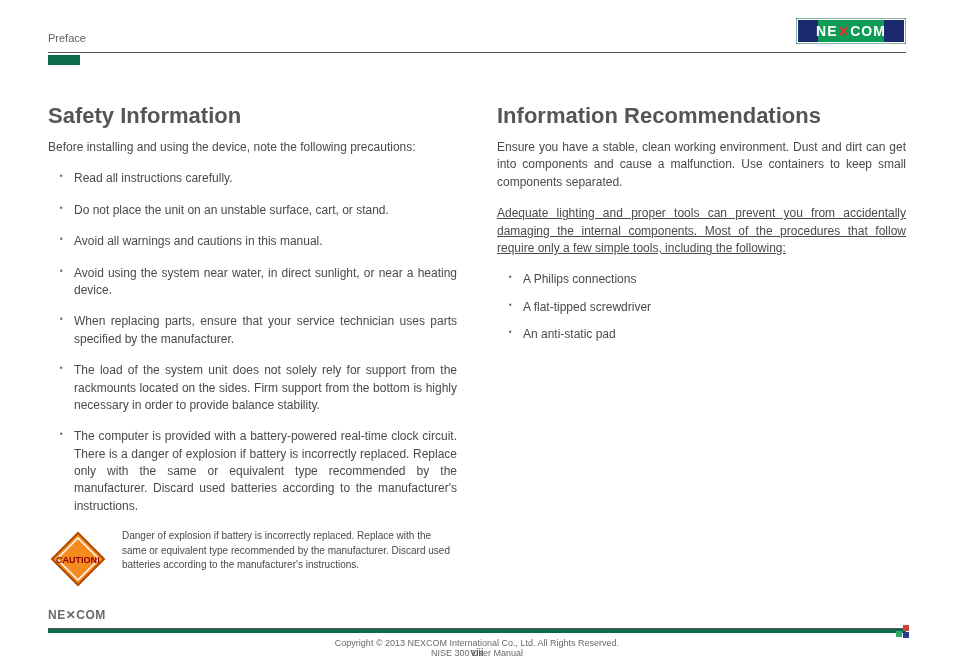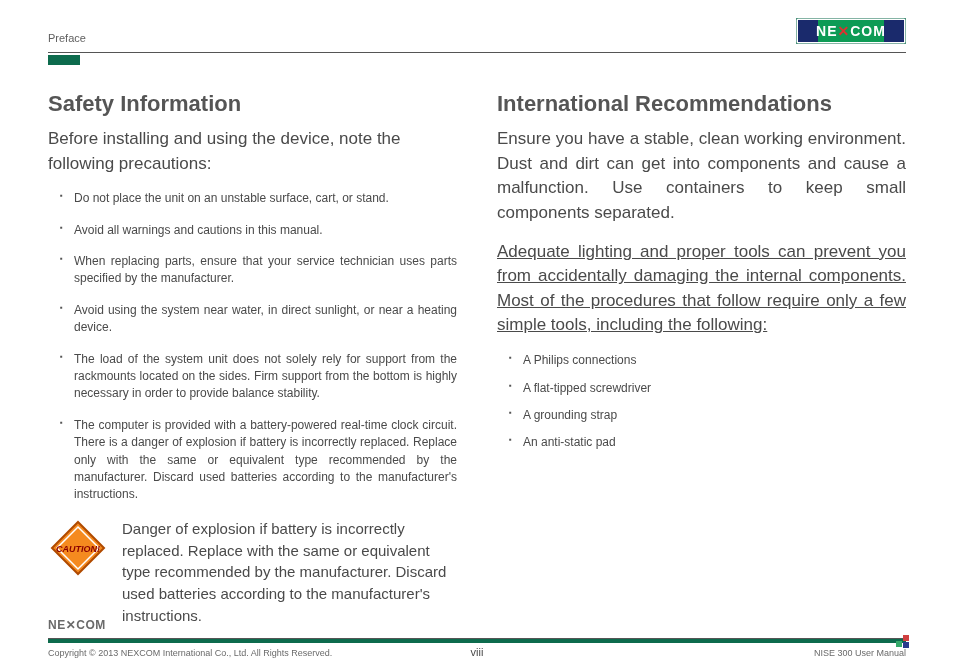--- a/index.html
+++ b/index.html
@@ -3,37 +3,37 @@
 <meta charset="utf-8">
 <style>
   * { box-sizing: border-box; margin: 0; padding: 0; }
   html, body { width: 954px; height: 672px; font-family: "Segoe UI", "Myriad Pro", Arial, sans-serif; color: #4a4a4a; background: #fff; }
   .page { position: relative; width: 954px; height: 672px; padding: 18px 48px 0 48px; }
   .header { display: flex; justify-content: space-between; align-items: flex-end; height: 30px; }
   .header-left { font-size: 11px; color: #5f5f5f; padding-bottom: 4px; }
   .logo-top, .logo-bottom { display: inline-block; }
   .hr-top { border: none; border-top: 1px solid #555; margin-top: 4px; }
   .accent-bar { width: 32px; height: 10px; background: #0d6b4d; margin-top: 2px; }
-  .content { display: flex; gap: 40px; margin-top: 26px; }
+  .content { display: flex; gap: 40px; margin-top: 38px; }
   .col { width: 50%; }
   h1 { font-size: 22px; font-weight: 600; color: #555; margin-bottom: 10px; }
-  .intro { font-size: 17px; color: #4a4a4a; line-height: 1.45; }
+  .intro { font-size: 12px; color: #4a4a4a; line-height: 1.45; }
   .justify { text-align: justify; }
   ul.bullets { list-style: none; margin: 14px 0 0 12px; }
   ul.bullets li { position: relative; font-size: 12px; line-height: 1.45; padding-left: 14px; margin-bottom: 14px; text-align: justify; }
   ul.bullets li::before { content: "▪"; position: absolute; left: 0; top: 0; font-size: 8px; color: #555; }
   ul.tight li { margin-bottom: 10px; text-align: left; }
   .caution-row { display: flex; gap: 14px; align-items: flex-start; margin-top: 4px; }
-  .caution-icon { flex: 0 0 60px; font-style: italic; }
-  .caution-text { font-size: 15px; line-height: 1.45; }
+  .caution-icon { flex: 0 0 60px; }
+  .caution-text { font-size: 10px; line-height: 1.45; }
   .para-gap { margin-top: 14px; text-decoration: underline; }
   .footer { position: absolute; left: 48px; right: 48px; bottom: 14px; }
   .footer-rule { height: 5px; background: #0d6b4d; border-top: 1px solid #555; margin-bottom: 1px; position: relative; }
   .footer-squares { position: absolute; right: -4px; top: -4px; }
-  .footer-line { display: flex; justify-content: space-between; align-items: center; font-size: 9px; color: #6a6a6a; margin-top: 5px; }
+  .footer-line { display: flex; justify-content: space-between; align-items: center; font-size: 9px; color: #6a6a6a; margin-top: 5px; flex-direction: column; }
   .page-num { font-weight: 400; font-size: 11px; color: #4a4a4a; position: absolute; bottom: 14px; left: 0; right: 0; text-align: center; }
   .footer-logo { margin-bottom: 2px; }
 </style>
 </head>
 <body>
 
 <div class="page">
   <div class="header">
     <div class="header-left">Preface</div>
     <div class="logo-top">
@@ -47,47 +47,47 @@
     </div>
   </div>
   <hr class="hr-top">
   <div class="accent-bar"></div>
 
   <div class="content">
     <div class="col">
       <h1>Safety Information</h1>
       <p class="intro">Before installing and using the device, note the following precautions:</p>
       <ul class="bullets">
+        <li>Read all instructions carefully.</li>
         <li>Do not place the unit on an unstable surface, cart, or stand.</li>
         <li>Avoid all warnings and cautions in this manual.</li>
+        <li>Avoid using the system near water, in direct sunlight, or near a heating device.</li>
         <li>When replacing parts, ensure that your service technician uses parts specified by the manufacturer.</li>
-        <li>Avoid using the system near water, in direct sunlight, or near a heating device.</li>
         <li>The load of the system unit does not solely rely for support from the rackmounts located on the sides. Firm support from the bottom is highly necessary in order to provide balance stability.</li>
         <li>The computer is provided with a battery-powered real-time clock circuit. There is a danger of explosion if battery is incorrectly replaced. Replace only with the same or equivalent type recommended by the manufacturer. Discard used batteries according to the manufacturer's instructions.</li>
       </ul>
       <div class="caution-row">
         <div class="caution-icon">
           <svg width="60" height="60" viewBox="0 0 60 60">
             <polygon points="30,4 56,30 30,56 4,30" fill="#f58a1f" stroke="#b04a00" stroke-width="2"></polygon>
             <polygon points="30,9 51,30 30,51 9,30" fill="none" stroke="#ffffff" stroke-width="1.5"></polygon>
             <text x="30" y="34" text-anchor="middle" font-family="Arial Black, Arial" font-weight="900" font-size="9" fill="#8a0000">CAUTION!</text>
           </svg>
         </div>
         <p class="caution-text">Danger of explosion if battery is incorrectly replaced. Replace with the same or equivalent type recommended by the manufacturer. Discard used batteries according to the manufacturer's instructions.</p>
       </div>
     </div>
 
     <div class="col">
-      <h1>International Recommendations</h1>
+      <h1>Information Recommendations</h1>
       <p class="intro justify">Ensure you have a stable, clean working environment. Dust and dirt can get into components and cause a malfunction. Use containers to keep small components separated.</p>
       <p class="intro justify para-gap">Adequate lighting and proper tools can prevent you from accidentally damaging the internal components. Most of the procedures that follow require only a few simple tools, including the following:</p>
       <ul class="bullets tight">
         <li>A Philips connections</li>
         <li>A flat-tipped screwdriver</li>
-        <li>A grounding strap</li>
         <li>An anti-static pad</li>
       </ul>
     </div>
   </div>
 
   <div class="footer">
     <div class="footer-logo">
       <svg width="70" height="14" viewBox="0 0 70 14">
         <text x="0" y="11" font-family="Arial" font-weight="900" font-size="12" fill="#6a6a6a" letter-spacing="0.5">NE✕COM</text>
       </svg>

